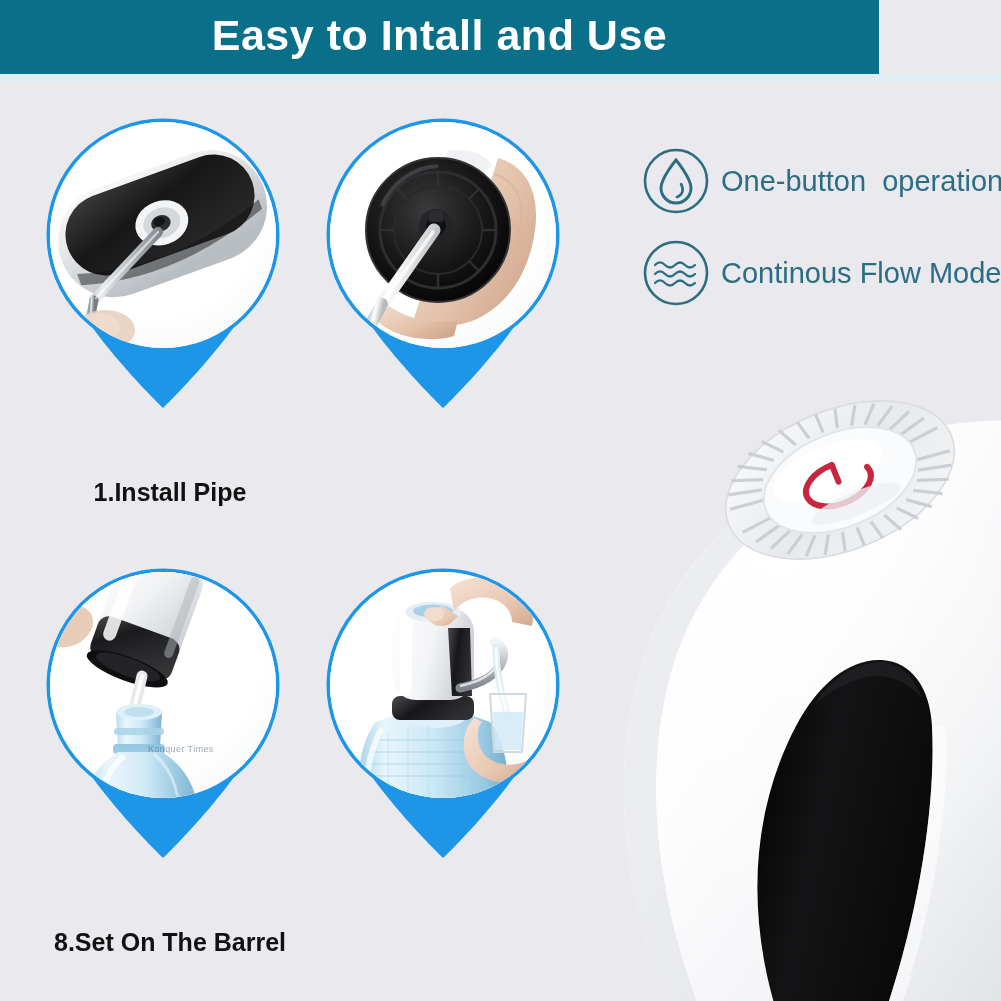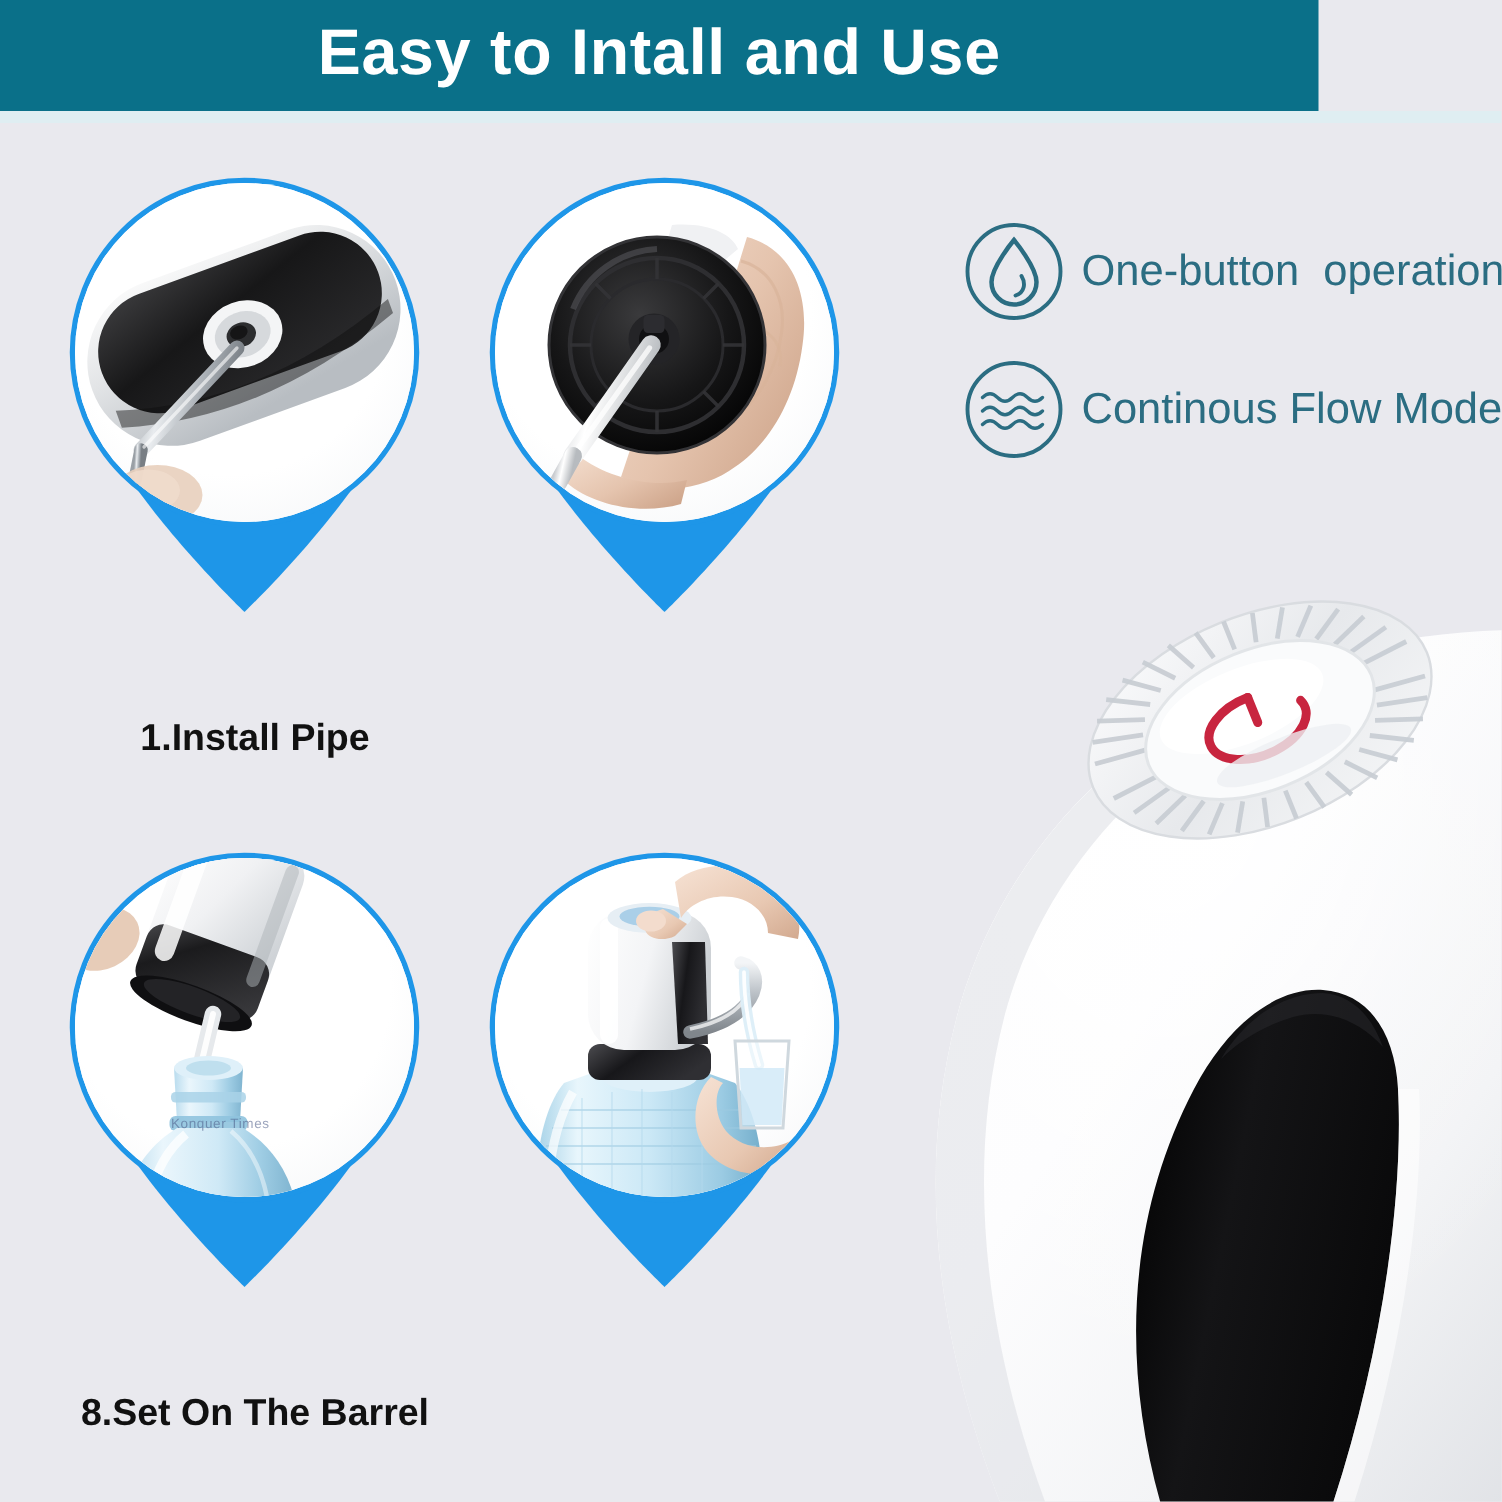--- a/index.html
+++ b/index.html
@@ -336,21 +336,21 @@
           <ellipse cx="89" cy="140" rx="15" ry="5" fill="#bfdfee"></ellipse>
 
           <rect x="64" y="156" width="50" height="7" rx="3" fill="#a9d2e8" opacity="0.85"></rect>
           <rect x="63" y="172" width="52" height="10" rx="4" fill="#8fc3de" opacity="0.9"></rect>
 
           <path d="M68 180 C52 190 40 204 34 226 L146 226 C140 204 128 190 112 180 Z" fill="url(#g3bottle)"></path>
 
           <path d="M74 184 C62 194 54 208 50 226" fill="none" stroke="#ffffff" stroke-width="6" opacity="0.75"></path>
           <path d="M104 182 C116 192 124 206 128 226" fill="none" stroke="#ffffff" stroke-width="3" opacity="0.45"></path>
         </svg>
-        <div class="watermark" style="left:64px; top:172px;">Konquer Times</div>
+        <div class="watermark" style="left:64px; top:172px;padding-left:34px;">Konquer Times</div>
       </div>
     </div>
     <div class="step-caption">8.Set On The Barrel</div>
   </div>
 
   <div class="step-cell col1 row1">
     <div class="pin">
       <svg class="pin-svg" width="250" height="300" viewBox="0 0 250 300">
         <path d="M125 298 C125 298 12 190 12 125 A113 113 0 1 1 238 125 C238 190 125 298 125 298 Z" fill="#1e96e8"></path>
         <circle cx="125" cy="125" r="113" fill="none" stroke="#1e96e8" stroke-width="7"></circle>

